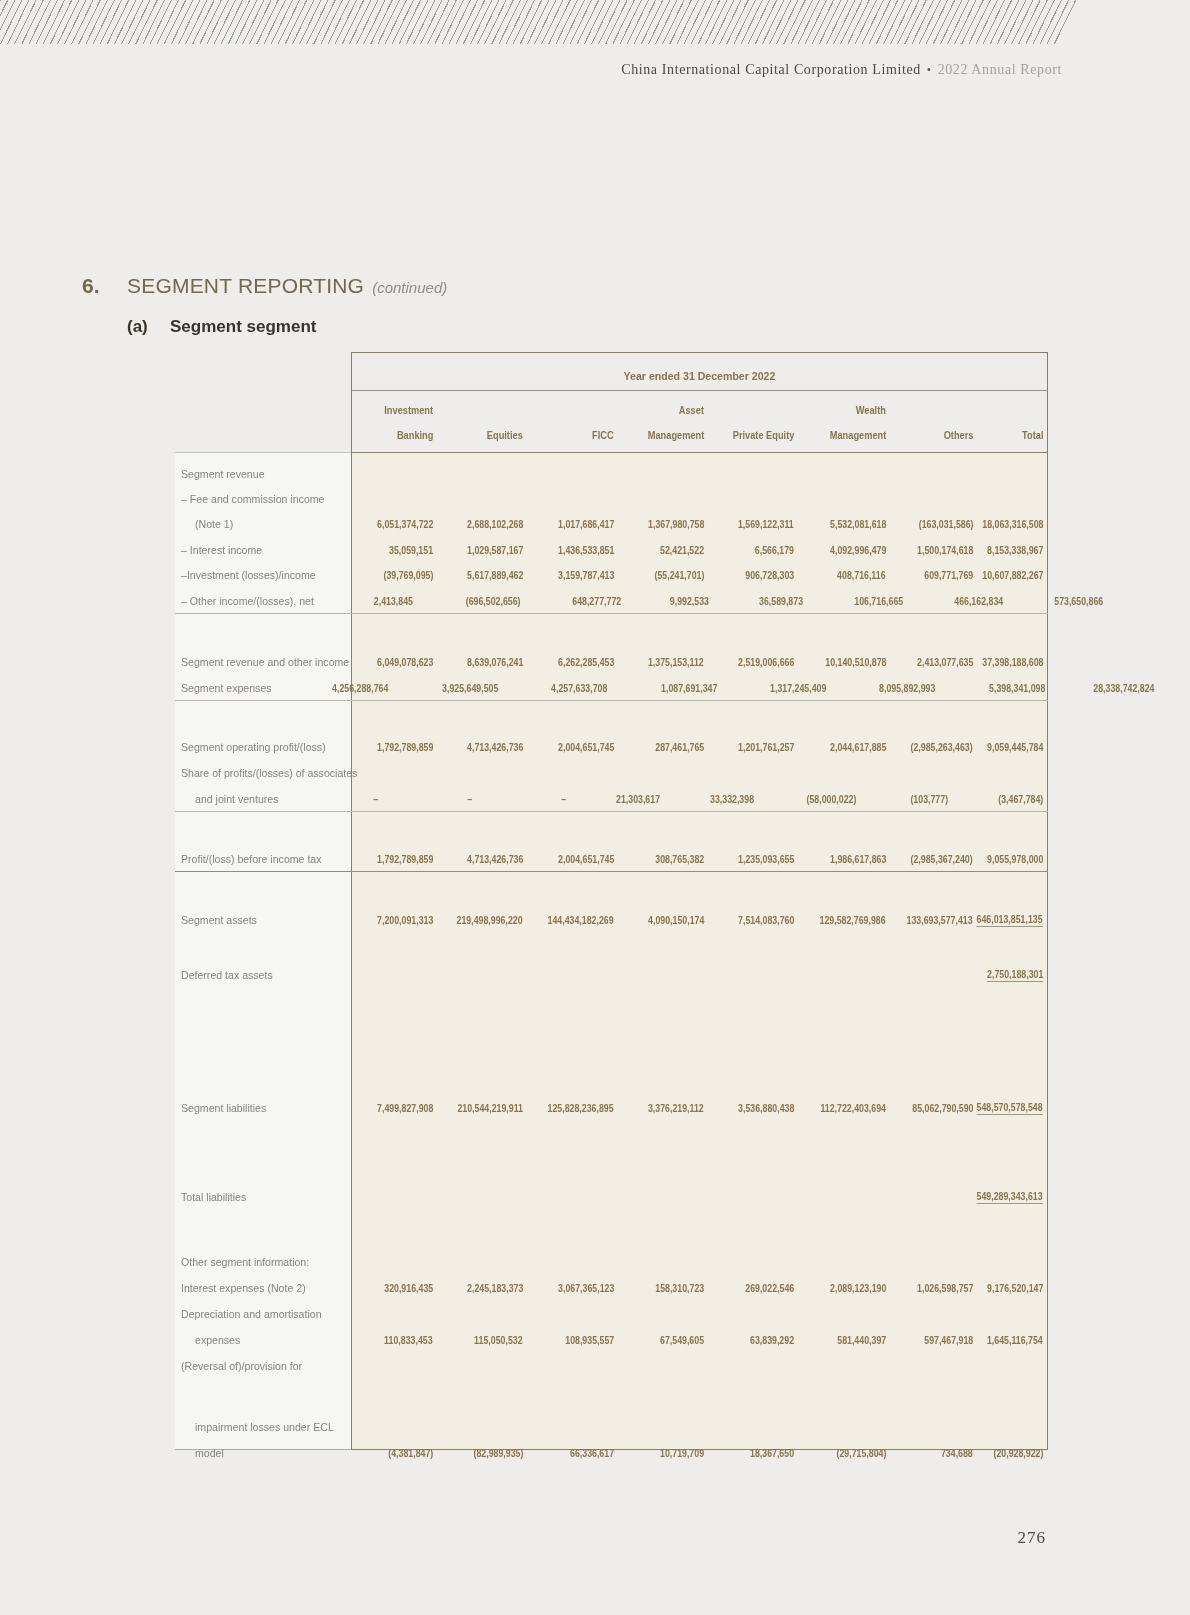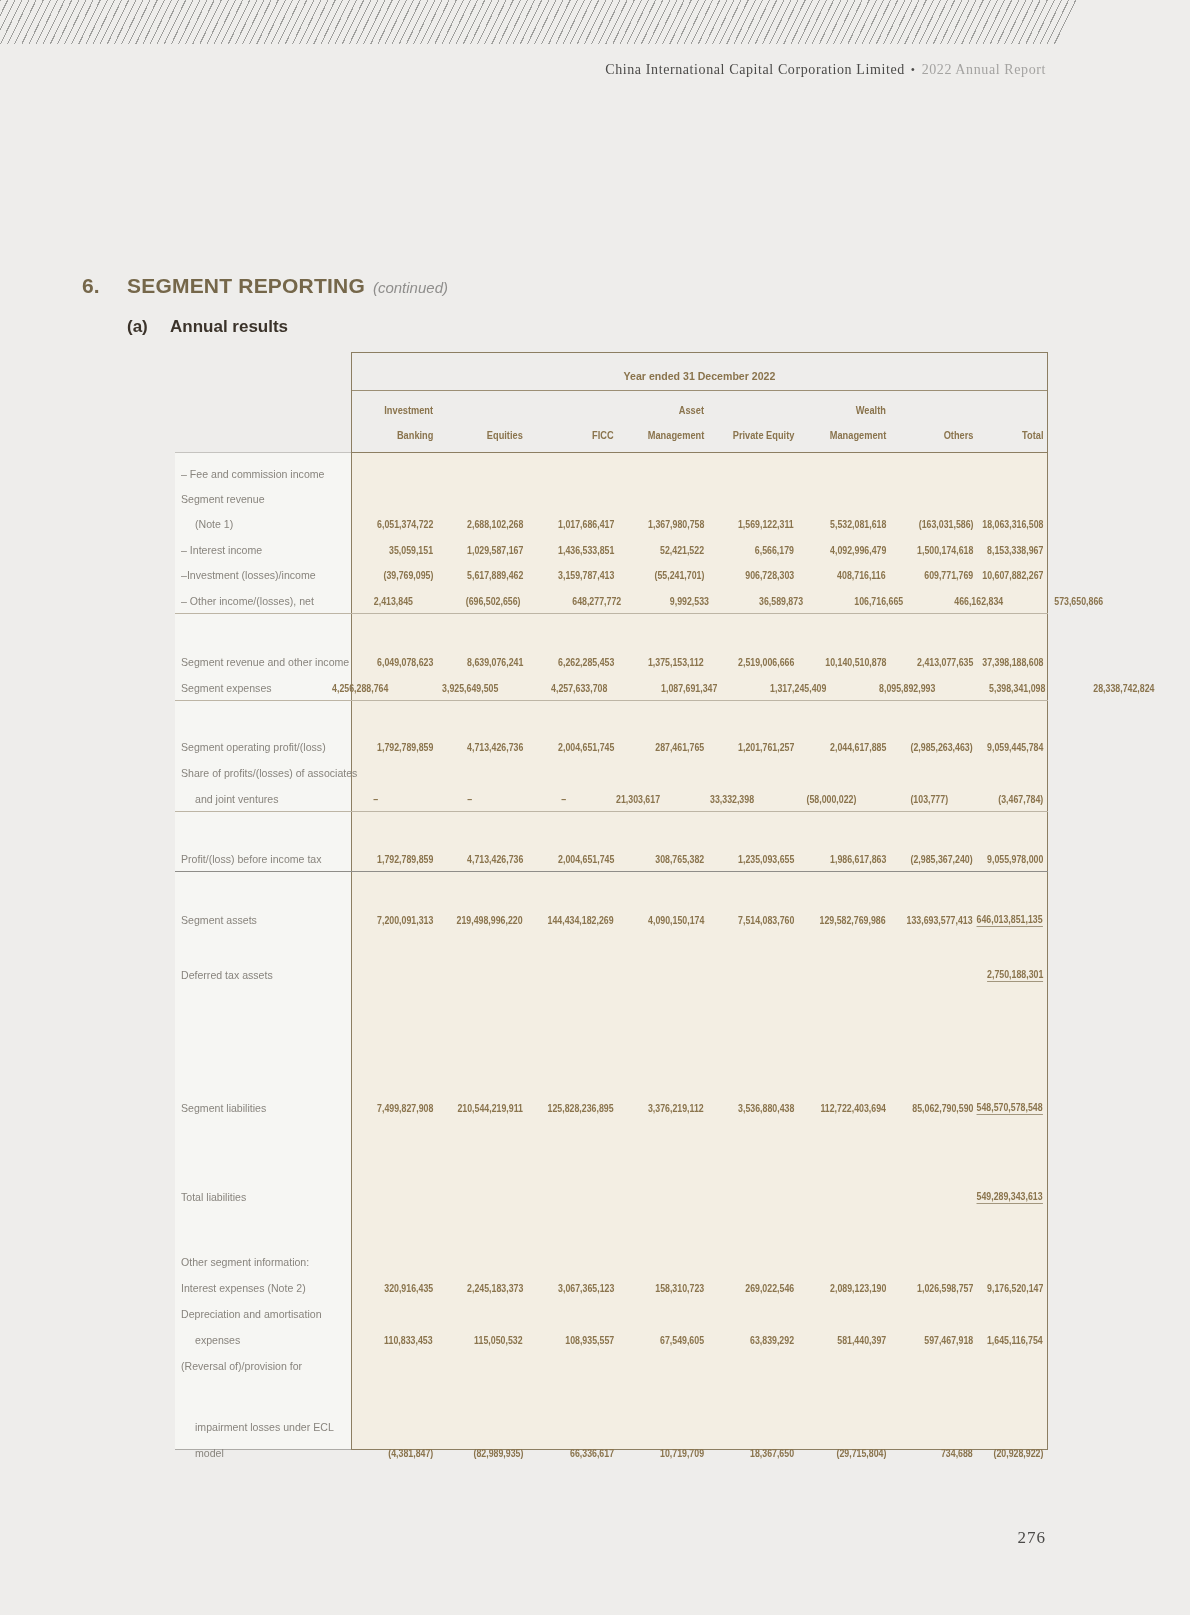--- a/index.html
+++ b/index.html
@@ -11,31 +11,31 @@
     overflow:hidden;
   }
   
   .hatch{
     position:absolute;left:0;top:0;width:1080px;height:44px;
     background:repeating-linear-gradient(116deg,#9f9f9d 0,#9f9f9d 1px,rgba(0,0,0,0) 1px,rgba(0,0,0,0) 6.4px);
     clip-path:polygon(0 0,1080px 0,1058px 100%,0 100%);
   }
   
   .runhead{
-    position:absolute;top:62px;right:144px;
+    position:absolute;top:62px;right:128px;
     font-family:"Liberation Serif",serif;
     font-size:14px;letter-spacing:0.6px;white-space:nowrap;
   }
   .runhead .company{color:#4b4a48;}
   .runhead .bullet{color:#4b4a48;padding:0 6px;font-size:12px;}
   .runhead .report{color:#a4a3a1;}
   
   .sechead{position:absolute;left:82px;top:274px;white-space:nowrap;}
   .sec-num{display:inline-block;width:45px;font-size:21px;font-weight:bold;color:#75674a;}
-  .sec-title{font-size:21px;font-weight:bold;color:#75674a;letter-spacing:0.2px;}
+  .sec-title{font-size:21px;font-weight:normal;color:#75674a;letter-spacing:0.2px;}
   .sec-cont{font-size:15px;font-style:italic;color:#8f8e8c;padding-left:8px;}
   .subhead{position:absolute;left:127px;top:317px;white-space:nowrap;}
   .sub-label{display:inline-block;width:43px;font-size:17px;font-weight:bold;color:#3b332a;}
   .sub-title{font-size:17px;font-weight:bold;color:#3b332a;}
   
   #tableblock{position:absolute;left:175px;top:352px;width:873px;height:1098px;}
   .databox{
     position:absolute;left:176px;top:0;width:697px;height:1098px;
     border:1px solid #8c7e62;box-sizing:border-box;background:#f3eee3;
   }
@@ -95,21 +95,21 @@
 <div class="hatch"></div>
 
 <div class="runhead">
   <span class="company">China International Capital Corporation Limited</span><span class="bullet">•</span><span class="report">2022 Annual Report</span>
 </div>
 
 <div class="sechead">
   <span class="sec-num">6.</span><span class="sec-title">SEGMENT REPORTING</span><span class="sec-cont">(continued)</span>
 </div>
 <div class="subhead">
-  <span class="sub-label">(a)</span><span class="sub-title">Annual results</span>
+  <span class="sub-label">(a)</span><span class="sub-title">Segment segment</span>
 </div>
 
 <div id="tableblock">
   <div class="label-backdrop"></div>
   <div class="databox">
     <div class="dz-head"></div>
   </div>
   <div class="period-line"></div>
   <div class="overlay">
     <div class="period-row">
@@ -156,34 +156,34 @@
           <span>Others</span>
         </div>
         <div class="hcell c7">
           <span>Total</span>
         </div>
       </div>
     <div class="rows">
         <div class="trow" style="height: 9px;"></div>
         <div class="trow" style="height: 25px;">
           <div class="lcell">
+            <span class="ltext">Segment revenue</span>
+          </div>
+          <div class="vcell c0"></div>
+          <div class="vcell c1"></div>
+          <div class="vcell c2"></div>
+          <div class="vcell c3"></div>
+          <div class="vcell c4"></div>
+          <div class="vcell c5"></div>
+          <div class="vcell c6"></div>
+          <div class="vcell c7"></div>
+        </div>
+        <div class="trow" style="height: 25px;">
+          <div class="lcell">
             <span class="ltext">– Fee and commission income</span>
-          </div>
-          <div class="vcell c0"></div>
-          <div class="vcell c1"></div>
-          <div class="vcell c2"></div>
-          <div class="vcell c3"></div>
-          <div class="vcell c4"></div>
-          <div class="vcell c5"></div>
-          <div class="vcell c6"></div>
-          <div class="vcell c7"></div>
-        </div>
-        <div class="trow" style="height: 25px;">
-          <div class="lcell">
-            <span class="ltext">Segment revenue</span>
           </div>
           <div class="vcell c0"></div>
           <div class="vcell c1"></div>
           <div class="vcell c2"></div>
           <div class="vcell c3"></div>
           <div class="vcell c4"></div>
           <div class="vcell c5"></div>
           <div class="vcell c6"></div>
           <div class="vcell c7"></div>
         </div>

